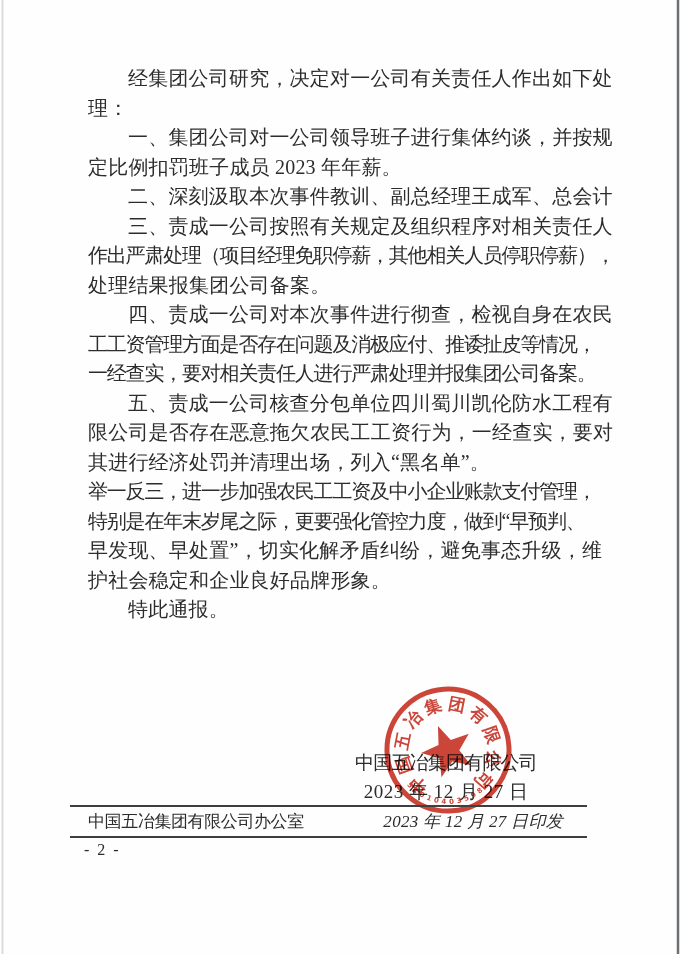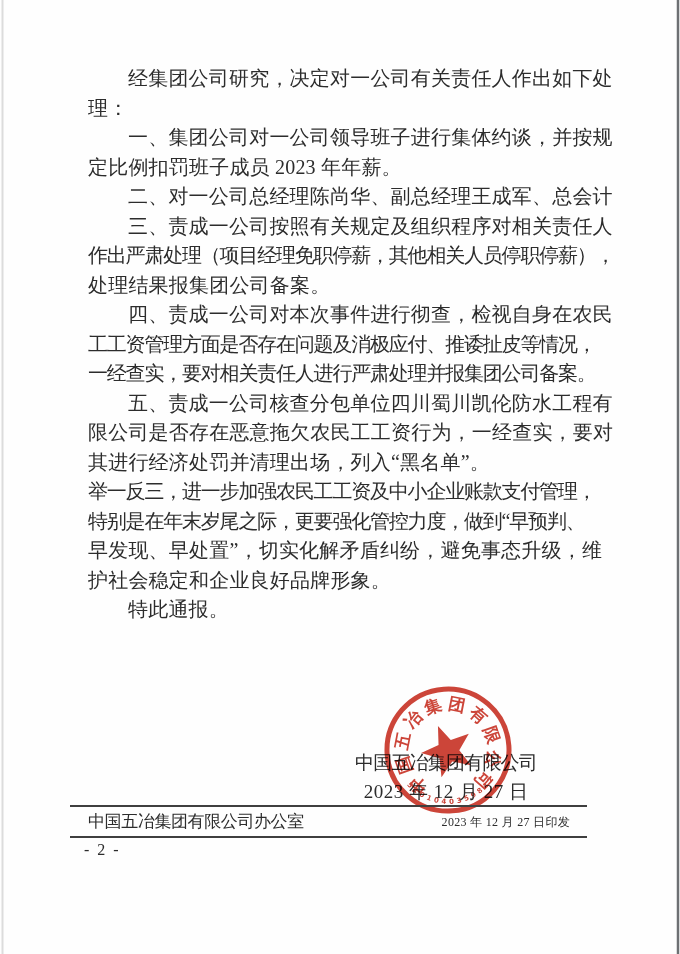--- a/index.html
+++ b/index.html
@@ -34,35 +34,35 @@
   .seal .cdigit { fill:var(--seal,#c93528); font-size:7px; font-weight:600;
                   text-anchor:middle; dominant-baseline:central;
                   font-family:"DejaVu Sans","Liberation Sans",sans-serif; }
 
   
   .footer-rule { position:absolute; left:70px; width:517px; height:2px; background:#3f3f3f; }
   .rule-top    { top:805px; }
   .rule-bottom { top:836px; }
   .footer-issuer { position:absolute; left:88px;  top:810px; font-size:17px; line-height:24px;
                    letter-spacing:-0.4px; white-space:nowrap;text-align:center; }
-  .footer-print  { position:absolute; right:110px; top:810px; font-size:12px; line-height:24px;
-                   letter-spacing:0.3px; white-space:nowrap; }
+  .footer-print  { position:absolute; right:117px; top:810px; font-size:17px; line-height:24px;
+                   letter-spacing:0.3px; white-space:nowrap;font-style:italic; }
   .page-num { position:absolute; left:84px; top:841px; font-size:16px; letter-spacing:2px; white-space:nowrap; }
 </style>
 </head>
 <body>
 
 <div class="page">
 
   <div class="doc-body">
       <div class="line ind">经集团公司研究，决定对一公司有关责任人作出如下处</div>
       <div class="line">理：</div>
       <div class="line ind">一、集团公司对一公司领导班子进行集体约谈，并按规</div>
       <div class="line">定比例扣罚班子成员 2023 年年薪。</div>
-      <div class="line ind">二、对一公司总经理陈尚华、副总经理王成军、总会计</div>
+      <div class="line ind">二、深刻汲取本次事件教训、副总经理王成军、总会计</div>
       <div class="line ind">三、责成一公司按照有关规定及组织程序对相关责任人</div>
       <div class="line sq">作出严肃处理（项目经理免职停薪，其他相关人员停职停薪），</div>
       <div class="line">处理结果报集团公司备案。</div>
       <div class="line ind">四、责成一公司对本次事件进行彻查，检视自身在农民</div>
       <div class="line sq">工工资管理方面是否存在问题及消极应付、推诿扯皮等情况，</div>
       <div class="line sq">一经查实，要对相关责任人进行严肃处理并报集团公司备案。</div>
       <div class="line ind">五、责成一公司核查分包单位四川蜀川凯伦防水工程有</div>
       <div class="line">限公司是否存在恶意拖欠农民工工资行为，一经查实，要对</div>
       <div class="line">其进行经济处罚并清理出场，列入“黑名单”。</div>
       <div class="line sq">举一反三，进一步加强农民工工资及中小企业账款支付管理，</div>

